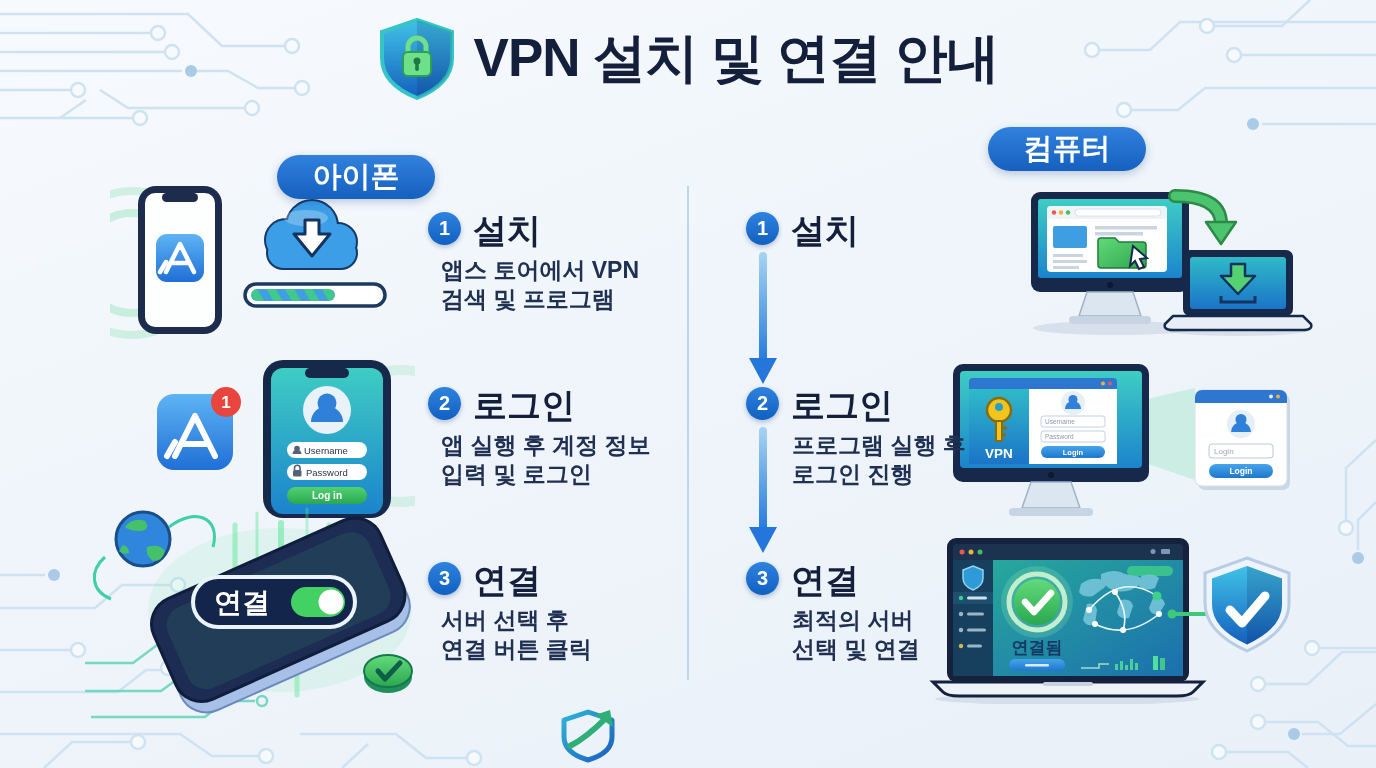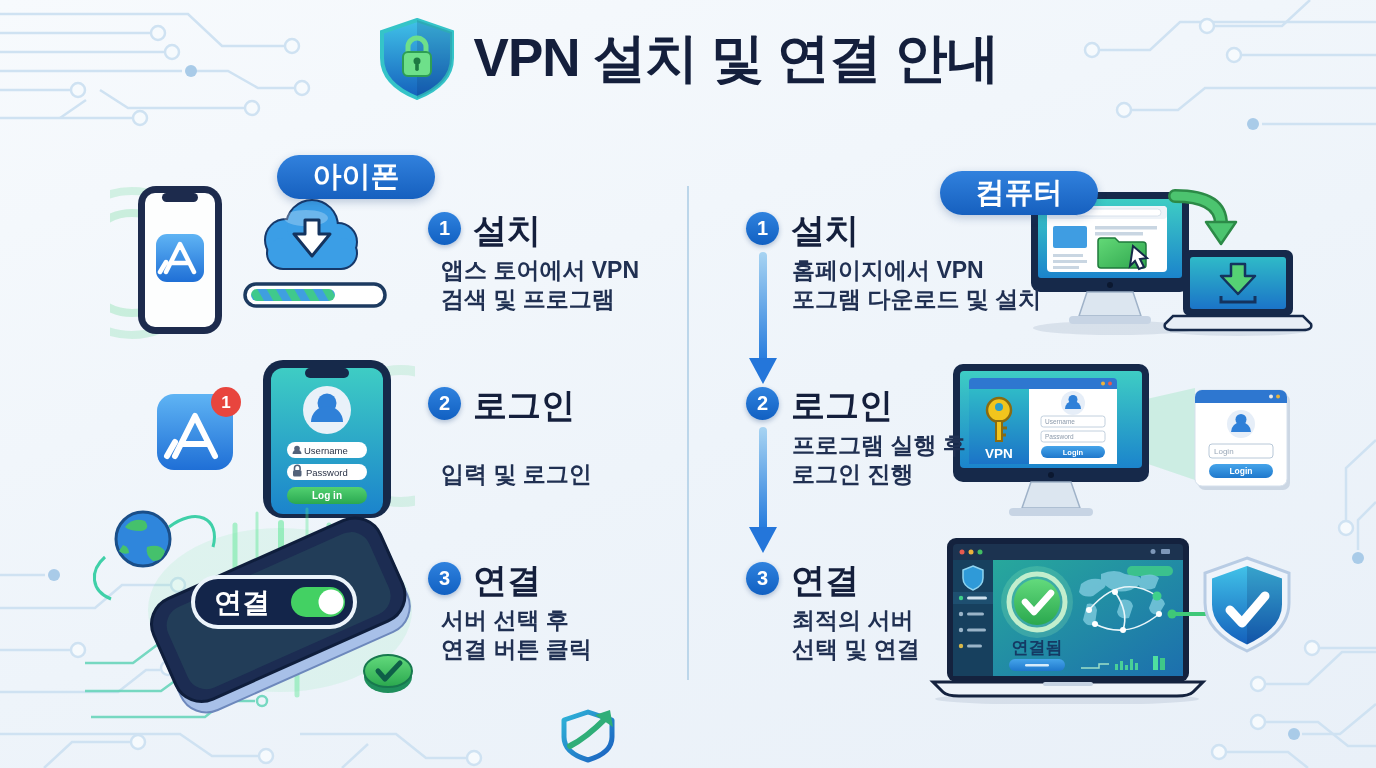--- a/index.html
+++ b/index.html
@@ -7,21 +7,21 @@
     background:linear-gradient(160deg,#f7fafd 0%,#eef4fa 55%,#e9f0f8 100%);
     font-family:"Liberation Sans","DejaVu Sans",sans-serif;}
   .bg{position:absolute;left:0;top:0;}
   .illus{position:absolute;}
   .title-row{position:absolute;left:0;top:18px;width:100%;display:flex;align-items:center;justify-content:center;gap:18px;z-index:3;}
   .title-row h1{margin:0;font-size:53px;font-weight:800;color:#141f3c;letter-spacing:-1px;}
   .pill{position:absolute;height:44px;border-radius:23px;z-index:3;
     background:linear-gradient(180deg,#3181dd,#1660bf);color:#fff;font-size:29px;font-weight:800;
     display:flex;align-items:center;justify-content:center;box-shadow:0 3px 8px rgba(20,60,120,.25);}
   .pill.iphone{left:277px;top:127px;width:158px;margin-top:28px;}
-  .pill.computer{left:940px;top:127px;width:158px;margin-top:44px;}
+  .pill.computer{left:988px;top:127px;width:158px;}
   .divider{position:absolute;left:687px;top:186px;width:2px;height:494px;background:#bcd6ea;z-index:1;}
   .step{position:absolute;width:310px;z-index:3;}
   .badge{position:absolute;left:0;top:0;width:33px;height:33px;border-radius:50%;
     background:linear-gradient(180deg,#2f82de,#1160c2);color:#fff;font-size:20px;font-weight:800;
     display:flex;align-items:center;justify-content:center;box-shadow:0 2px 5px rgba(20,60,120,.3);}
   .shead{margin-left:45px;font-size:34px;font-weight:800;color:#141f3c;line-height:36px;}
   .sbody{margin-top:8px;font-size:23px;font-weight:700;color:#203052;line-height:29px;}
   .left-col .sbody{margin-left:13px;}
   .right-col .sbody{margin-left:46px;}
   .l1{left:428px;top:212px;}.l2{left:428px;top:387px;}.l3{left:428px;top:562px;}
@@ -477,32 +477,31 @@
   </svg>
 
   <div class="step left-col l1">
     <div class="badge">1</div>
     <div class="shead">설치</div>
     <div class="sbody"><span>앱스 토어에서 VPN</span><br><span>검색 및 프로그램</span></div>
   </div>
   <div class="step left-col l2">
     <div class="badge">2</div>
     <div class="shead">로그인</div>
-    <div class="sbody"><br><span>입력 및 로그인</span></div>
+    <div class="sbody"><span>앱 실행 후 계정 정보</span><br><span>입력 및 로그인</span></div>
   </div>
   <div class="step left-col l3">
     <div class="badge">3</div>
     <div class="shead">연결</div>
     <div class="sbody"><span>서버 선택 후</span><br><span>연결 버튼 클릭</span></div>
   </div>
 
   <div class="step right-col r1">
     <div class="badge">1</div>
     <div class="shead">설치</div>
-    <div class="sbody"><span>홈페이지에서 VPN</span><br><span>포그램 다운로드 및 설치</span></div>
   </div>
   <div class="step right-col r2">
     <div class="badge">2</div>
     <div class="shead">로그인</div>
     <div class="sbody"><span>프로그램 실행 후</span><br><span>로그인 진행</span></div>
   </div>
   <div class="step right-col r3">
     <div class="badge">3</div>
     <div class="shead">연결</div>
     <div class="sbody"><span>최적의 서버</span><br><span>선택 및 연결</span></div>

